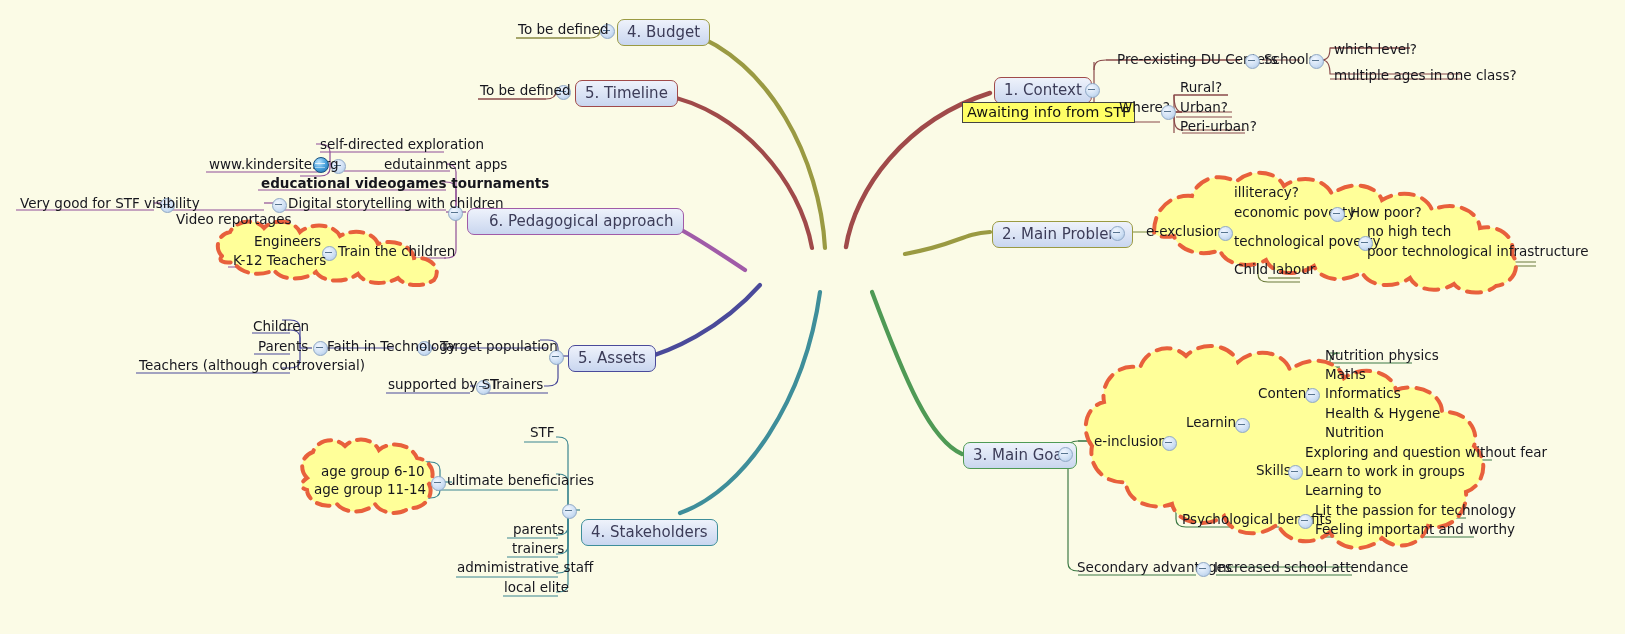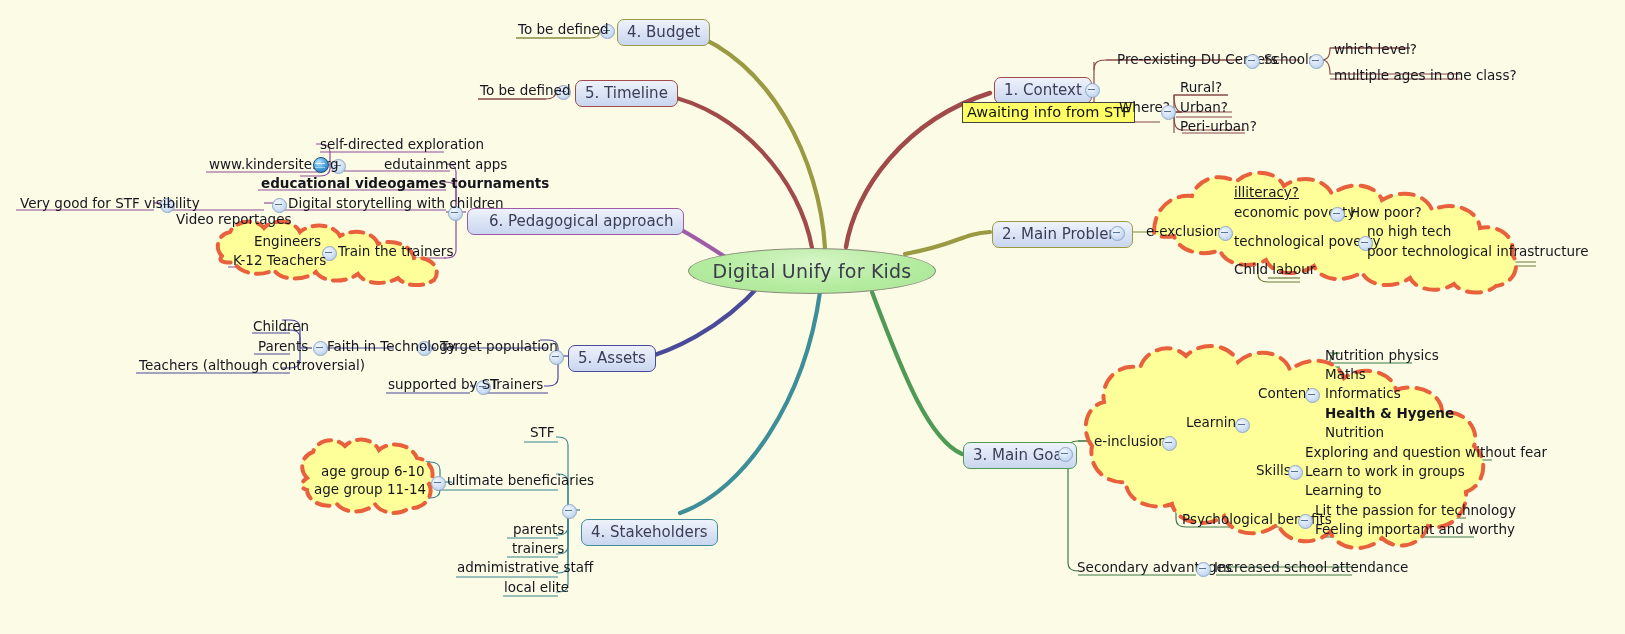--- a/index.html
+++ b/index.html
@@ -326,23 +326,20 @@
   <div class="cloud" style="left:208px;top:222px;">
     <svg width="242" height="64" viewBox="0 0 242 64">
       <path d="M14,34 C6,26 10,12 22,10 C28,-2 48,-4 56,6 C66,-4 86,-2 92,10
                C104,0 126,2 132,14 C146,6 166,10 170,22 C186,16 204,24 206,36
                C224,34 234,48 226,58 C214,66 196,64 190,56 C176,64 156,62 150,52
                C136,62 114,60 108,50 C94,60 72,58 66,48 C50,56 30,50 26,40
                C14,42 10,38 14,34 Z" fill="#ffff99" stroke="#e8603c" stroke-width="4" stroke-dasharray="13 8" stroke-linecap="round"></path>
     </svg>
   </div>
 
-  <div class="node root">
-    <span>Digital Unify for Kids</span>
-  </div>
 
   <div class="node main m-red" style="left:994px;top:77px;">
     <span>1. Context</span>
   </div>
   <div class="tog" style="left:1085px;top:83px;"></div>
   <div class="node hl" style="left:962px;top:102px;">
     <span>Awaiting info from STF</span>
   </div>
 
   <div class="node leaf" style="left:1117px;top:52px;">
@@ -377,21 +374,21 @@
   <div class="node main m-olive" style="left:992px;top:221px;">
     <span>2. Main Problem</span>
   </div>
   <div class="tog" style="left:1110px;top:226px;"></div>
 
   <div class="node leaf" style="left:1146px;top:224px;">
     <span>e-exclusion</span>
   </div>
   <div class="tog" style="left:1218px;top:226px;"></div>
 
-  <div class="node leaf" style="left:1234px;top:185px;text-decoration:underline;">
+  <div class="node leaf" style="left:1234px;top:185px;">
     <span>illiteracy?</span>
   </div>
   <div class="node leaf" style="left:1234px;top:205px;">
     <span>economic poverty</span>
   </div>
   <div class="tog" style="left:1330px;top:207px;"></div>
   <div class="node leaf" style="left:1350px;top:205px;">
     <span>How poor?</span>
   </div>
 
@@ -431,21 +428,21 @@
 
   <div class="node leaf" style="left:1325px;top:348px;">
     <span>Nutrition physics</span>
   </div>
   <div class="node leaf" style="left:1325px;top:367px;text-align:right;">
     <span>Maths</span>
   </div>
   <div class="node leaf" style="left:1325px;top:386px;">
     <span>Informatics</span>
   </div>
-  <div class="node leaf" style="left:1325px;top:406px;font-weight:bold;">
+  <div class="node leaf" style="left:1325px;top:406px;">
     <span>Health &amp; Hygene</span>
   </div>
   <div class="node leaf" style="left:1325px;top:425px;">
     <span>Nutrition</span>
   </div>
 
   <div class="node leaf" style="left:1256px;top:463px;">
     <span>Skills</span>
   </div>
   <div class="tog" style="left:1288px;top:465px;"></div>
@@ -568,21 +565,21 @@
   <div class="tog" style="left:272px;top:198px;"></div>
   <div class="node leaf" style="left:176px;top:212px;">
     <span>Video reportages</span>
   </div>
   <div class="tog" style="left:160px;top:198px;"></div>
   <div class="node leaf" style="left:20px;top:196px;">
     <span>Very good for STF visibility</span>
   </div>
 
   <div class="node leaf" style="left:338px;top:244px;">
-    <span>Train the trainers</span>
+    <span>Train the children</span>
   </div>
   <div class="tog" style="left:322px;top:246px;"></div>
   <div class="node leaf" style="left:254px;top:234px;">
     <span>Engineers</span>
   </div>
   <div class="node leaf" style="left:233px;top:253px;">
     <span>K-12 Teachers</span>
   </div>
 
   <div class="node main m-red" style="left:575px;top:80px;">

